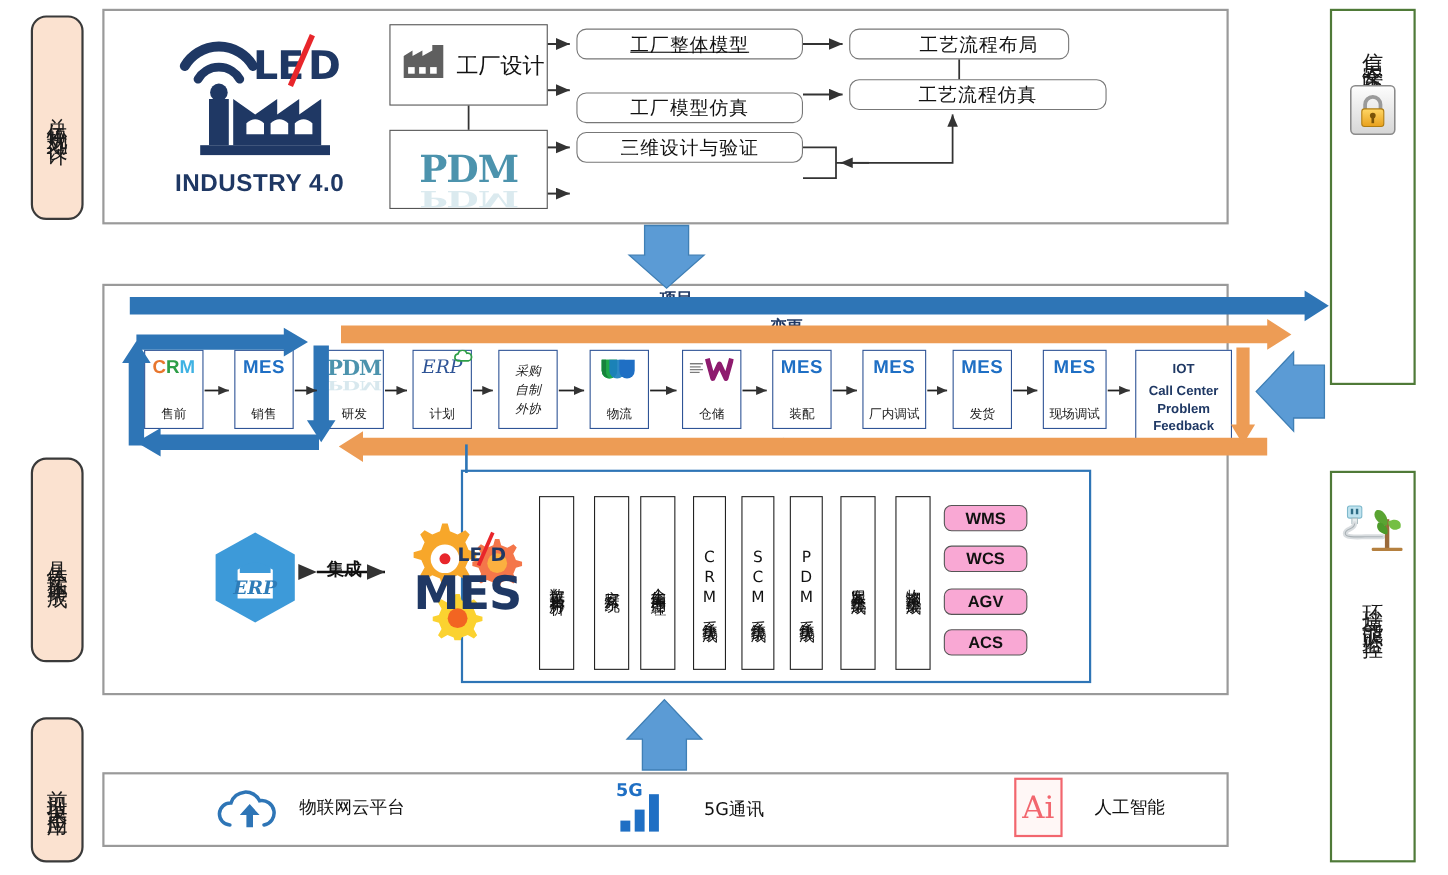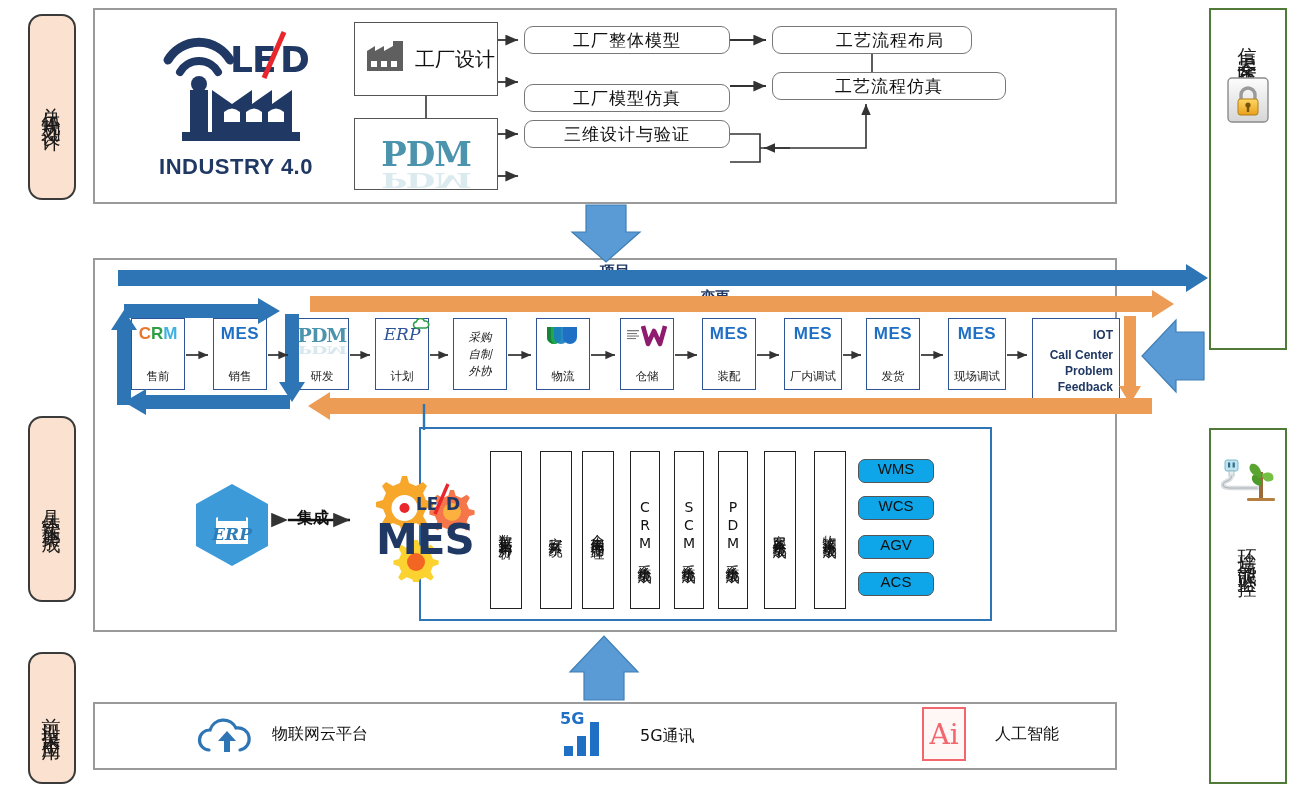--- a/index.html
+++ b/index.html
@@ -95,21 +95,21 @@
     color: #1f6fc4;
     letter-spacing: .5px;
   }
   .pcard .pbot {
     font-size: 11.5px;
     color: #1a1a1a;
     font-family: "DejaVu Sans", sans-serif;
     white-space: nowrap;
   }
   .pcard.iot {
-    align-items: flex-end;
+    align-items: center;
     justify-content: flex-start;
     padding: 8px 6px;
   }
   .pcard.iot .iot-line {
     font-weight: bold;
     font-size: 12px;
     color: #1f3864;
     line-height: 16px;
   }
 
@@ -128,25 +128,27 @@
     color: #111;
     font-family: "DejaVu Sans", sans-serif;
     padding: 4px 0;
   }
 
   
   .pill {
     position: absolute;
     border: 1.4px solid #555;
     border-radius: 7px;
-    background: #0ea5e9;
+    background: #f9a8d4;
     display: flex;
+    align-items: center;
     justify-content: center;
     font-size: 15px;
     color: #111;
+    font-weight: bold;
   }
 
   
   .tech-label {
     position: absolute;
     font-size: 16px;
     color: #111;
     font-family: "DejaVu Sans", sans-serif;
     white-space: nowrap;
   }
@@ -270,21 +272,21 @@
   <div class="sqbox" style="left:354px; top:118px; width:144px; height:72px; display:flex; align-items:center; justify-content:center;">
     <span style="position:relative;">
       <span style="font-size:34px; font-weight:bold; color:#4c93ad; font-family:'DejaVu Serif',serif;
                    letter-spacing:-1px; display:block;">PDM</span>
       <span style="position:absolute; left:0; top:26px; font-size:34px; font-weight:bold;
                    color:#cfe3ea; font-family:'DejaVu Serif',serif; letter-spacing:-1px;
                    transform:scaleY(-0.6); opacity:.75;">PDM</span>
     </span>
   </div>
 
-  <div class="rbox" style="left:524px; top:26px; width:206px; height:28px;">
+  <div class="rbox" style="left:524px; top:26px; width:206px; height:28px;text-decoration:underline;">
     <span>工厂整体模型</span>
   </div>
   <div class="rbox" style="left:524px; top:84px; width:206px; height:28px;">
     <span>工厂模型仿真</span>
   </div>
   <div class="rbox" style="left:524px; top:120px; width:206px; height:28px;">
     <span>三维设计与验证</span>
   </div>
 
   <div class="rbox" style="left:772px; top:26px; width:200px; height:28px;padding-left:36px;">

